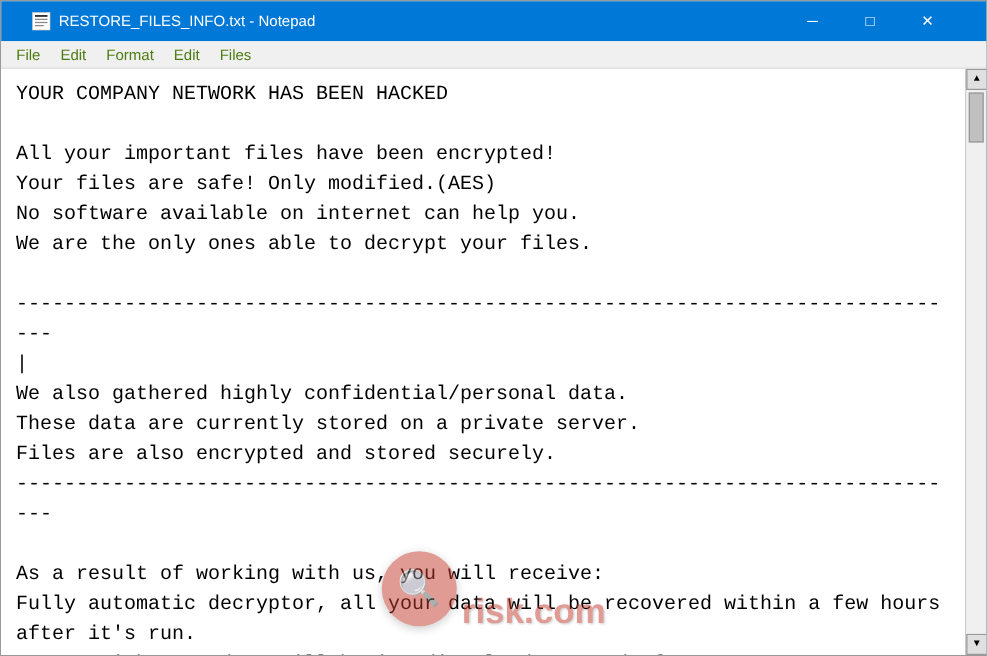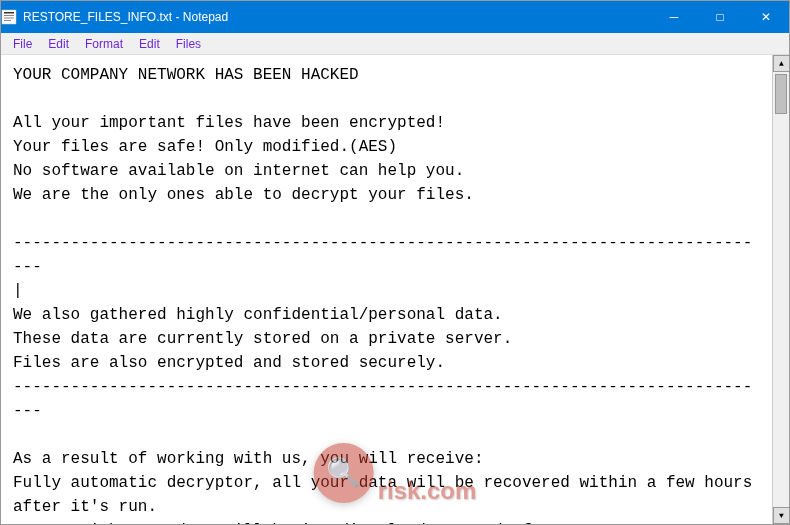--- a/index.html
+++ b/index.html
@@ -24,21 +24,21 @@
       display: flex;
       flex-direction: column;
     }
 
     .title-bar {
       background: #0078d7;
       color: white;
       height: 32px;
       display: flex;
       align-items: center;
-      padding: 0 0;
+      padding: 0 24px;
       flex-shrink: 0;
     }
 
     .title-bar-icon {
       width: 16px;
       height: 16px;
       margin-right: 6px;
       flex-shrink: 0;
     }
 
@@ -75,21 +75,21 @@
       padding: 0 4px;
       border-bottom: 1px solid #ddd;
       flex-shrink: 0;
     }
 
     .menu-item {
       padding: 2px 8px;
       font-size: 12px;
       font-family: 'Segoe UI', Arial, sans-serif;
       cursor: pointer;
-      color: #6d28d9;
+      color: #4d7c0f;
     }
 
     .content-area {
       flex: 1;
       display: flex;
       overflow: hidden;
     }
 
     .text-area {
       flex: 1;
@@ -166,21 +166,21 @@
       display: flex;
       align-items: center;
       justify-content: center;
       color: white;
       font-size: 28px;
       font-weight: bold;
       box-shadow: 0 2px 8px rgba(0,0,0,0.4);
     }
 
     .watermark-text {
-      font-size: 24px;
+      font-size: 28px;
       font-weight: bold;
       color: #c0392b;
       font-family: Arial, sans-serif;
       text-shadow: 1px 1px 2px rgba(0,0,0,0.4);
       margin-top: 36px;
     }
   </style>
 </head>
 <body>
 

